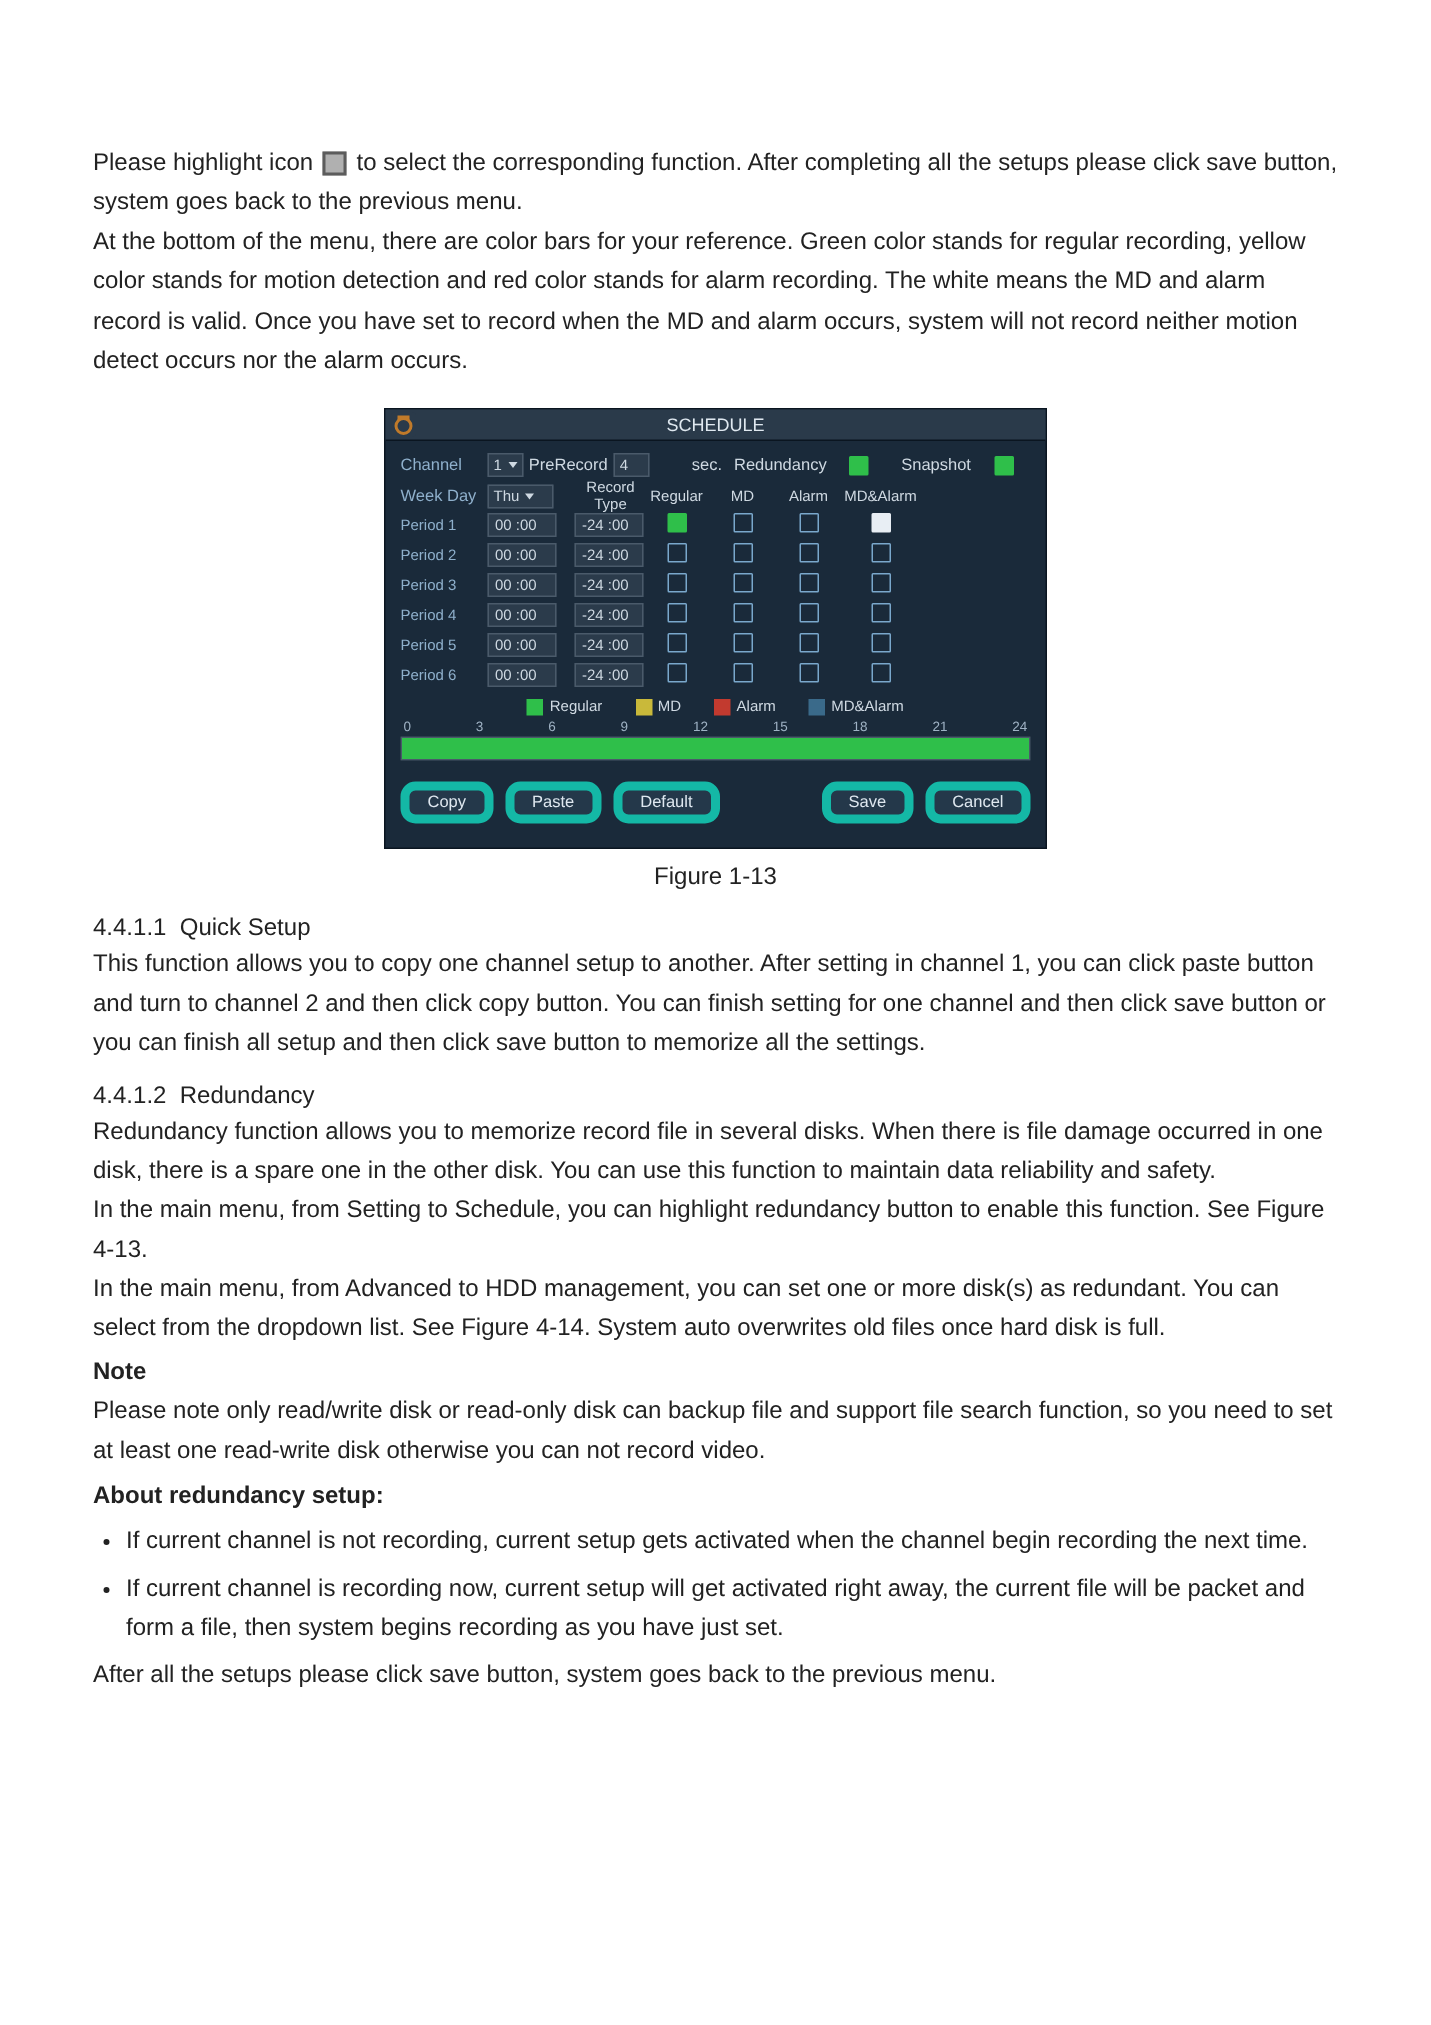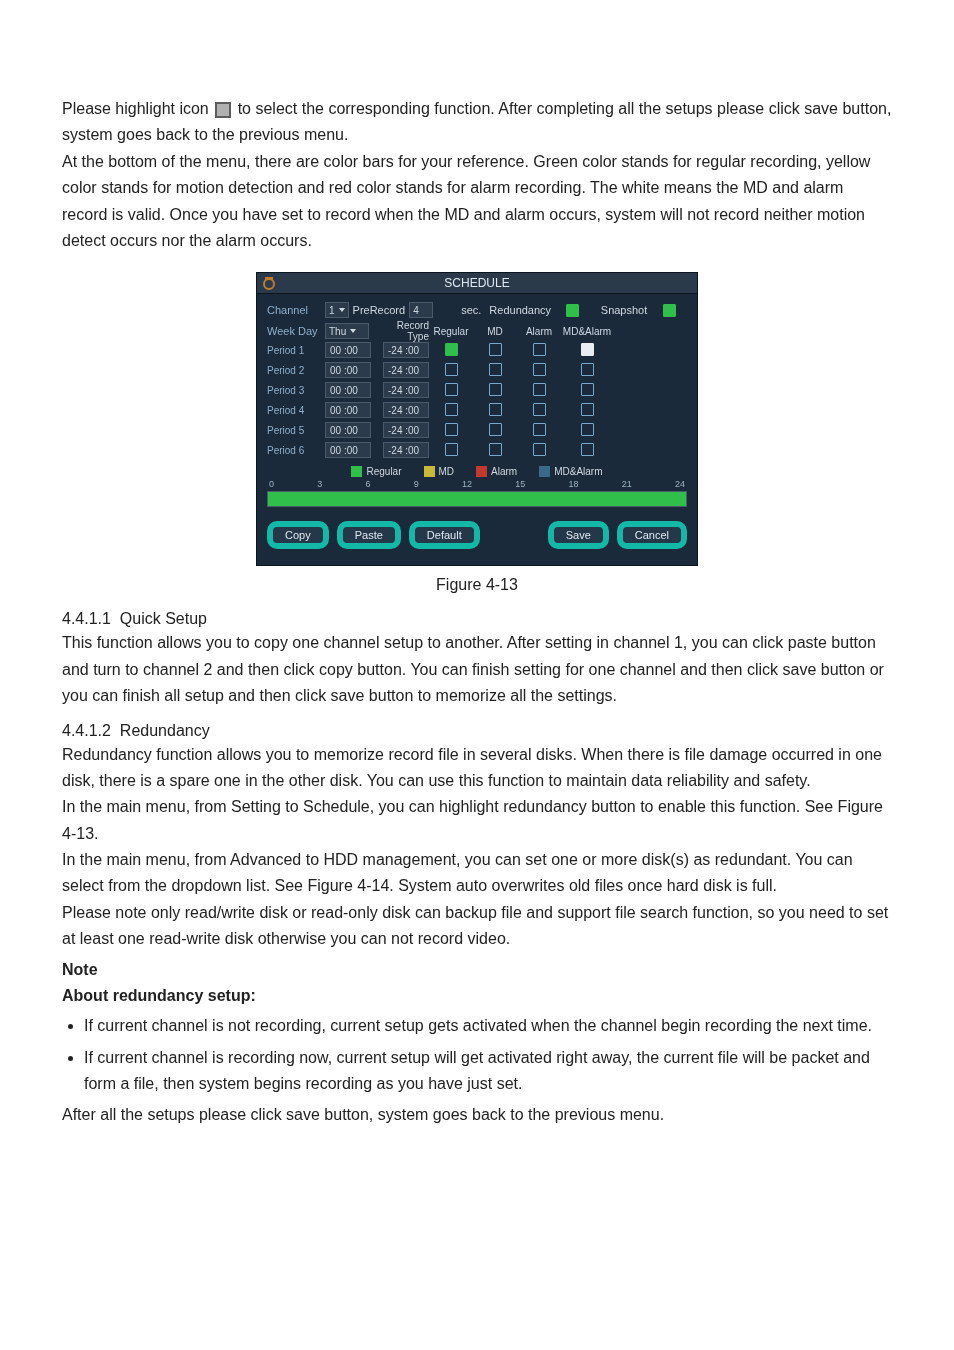--- a/index.html
+++ b/index.html
@@ -86,21 +86,21 @@
         <span class="chk filled-green"></span>
       </div>
 
       <div class="cols">
         <span class="lab">Week Day</span>
         <span class="sel" style="width:36px">
               <span>Thu</span>
               <span class="tri"></span>
             </span>
         <span></span>
-        <span class="hdrcell" style="text-align:right;padding-left:2px">Record Type</span>
+        <span class="hdrcell" style="text-align:center;padding-left:2px">Record Type</span>
         <span class="hdrcell">Regular</span>
         <span class="hdrcell">MD</span>
         <span class="hdrcell">Alarm</span>
         <span class="hdrcell">MD&amp;Alarm</span>
       </div>
 
       <div id="periods">
             <div class="cols">
               <span class="period-lab">Period 1</span>
               <span class="timebox">00 :00</span>
@@ -207,35 +207,35 @@
         </div>
         <div class="right">
           <span class="btn">Save</span>
           <span class="btn">Cancel</span>
         </div>
       </div>
     </div>
   </div>
 </div>
 
-<div class="fig-caption">Figure 4-13</div>
+<div class="fig-caption">Figure 1-13</div>
 
 <h3 class="sec">
   <span>4.4.1.1</span>&nbsp;&nbsp;<span>Quick Setup</span>
 </h3>
 <p class="para block">This function allows you to copy one channel setup to another. After setting in channel 1, you can click paste button and turn to channel 2 and then click copy button. You can finish setting for one channel and then click save button or you can finish all setup and then click save button to memorize all the settings.</p>
 
 <h3 class="sec">
   <span>4.4.1.2</span>&nbsp;&nbsp;<span>Redundancy</span>
 </h3>
 <p class="para">Redundancy function allows you to memorize record file in several disks. When there is file damage occurred in one disk, there is a spare one in the other disk. You can use this function to maintain data reliability and safety.</p>
 <p class="para">In the main menu, from Setting to Schedule, you can highlight redundancy button to enable this function. See Figure 4-13.</p>
 <p class="para">In the main menu, from Advanced to HDD management, you can set one or more disk(s) as redundant. You can select from the dropdown list. See Figure 4-14. System auto overwrites old files once hard disk is full.</p>
+<p class="para bold" style="margin-top:2px">Note</p>
 <p class="para block">Please note only read/write disk or read-only disk can backup file and support file search function, so you need to set at least one read-write disk otherwise you can not record video.</p>
-<p class="para bold" style="margin-top:2px">Note</p>
 <p class="para bold">About redundancy setup:</p>
 <ul class="bullets">
   <li>If current channel is not recording, current setup gets activated when the channel begin recording the next time.</li>
   <li>If current channel is recording now, current setup will get activated right away, the current file will be packet and form a file, then system begins recording as you have just set.</li>
 </ul>
 <p class="para">After all the setups please click save button, system goes back to the previous menu.</p>
 
 </div>
 
 </body></html>

